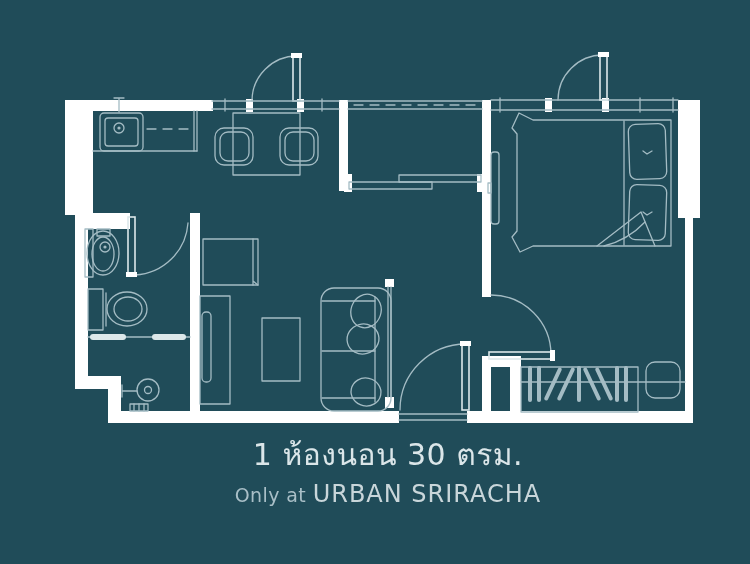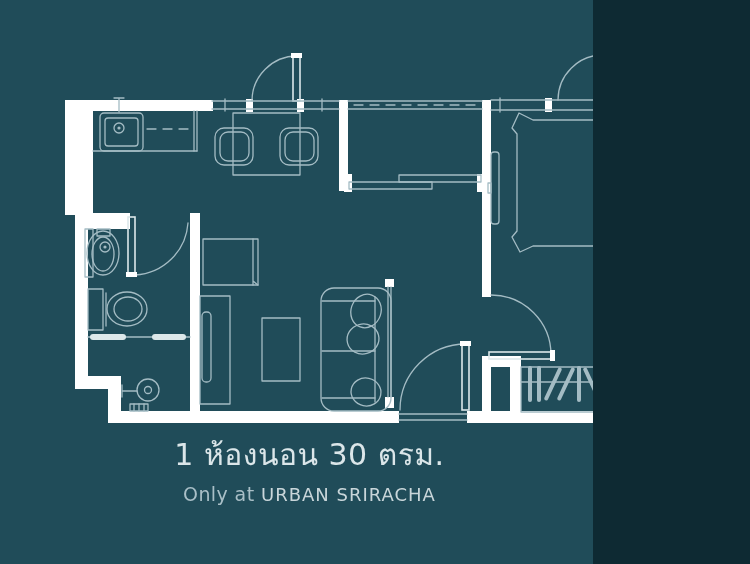--- a/index.html
+++ b/index.html
@@ -1,17 +1,17 @@
 <!DOCTYPE html>
 <html><head>
 <meta charset="utf-8">
 <style>
   html,body{margin:0;padding:0;background:#0e2a33;}
   .canvas{
-    position:relative;width:593px;height:564px;overflow:hidden;
+    position:relative;width:750px;height:564px;overflow:hidden;
     background:var(--bg,#204c59);
     font-family:"DejaVu Sans","Liberation Sans",sans-serif;
   }
   svg{display:block;position:absolute;top:0;left:0;}
   .wall{fill:var(--wall,#ffffff);stroke:none;}
   .ln{fill:none;stroke:var(--line,#a4bcc4);stroke-width:1.3;stroke-linecap:round;stroke-linejoin:round;}
   .lnb{fill:none;stroke:var(--lineb,#dde8ea);stroke-width:1.6;stroke-linecap:round;}
   .dot{fill:var(--line,#a4bcc4);stroke:none;}
   .barfill{fill:var(--lineb,#dde8ea);stroke:none;}
   .bar{fill:none;stroke:var(--line,#a4bcc4);stroke-width:4;stroke-linecap:round;}
@@ -22,21 +22,21 @@
   }
   .title{
     font-size:30px;line-height:36px;letter-spacing:.5px;
     color:var(--title,#dbe6e9);
   }
   .subtitle{
     margin-top:8px;font-size:19px;line-height:26px;letter-spacing:.4px;
     color:var(--sub,#a9bfc7);
   }
   .brand{
-    font-size:18px;letter-spacing:1px;color:var(--brand,#c9d6da);
+    font-size:24px;letter-spacing:1px;color:var(--brand,#c9d6da);
   }
 </style>
 </head>
 <body>
 
 <div class="canvas" style="--bg: #204c59; --wall: #ffffff; --line: #a4bcc4; --lineb: #dde8ea; --title: #dbe6e9; --sub: #a9bfc7; --brand: #c9d6da;">
   <svg width="750" height="564" viewBox="0 0 750 564">
 
     <g>
       <rect class="wall" x="65" y="100" width="148" height="11"></rect>

